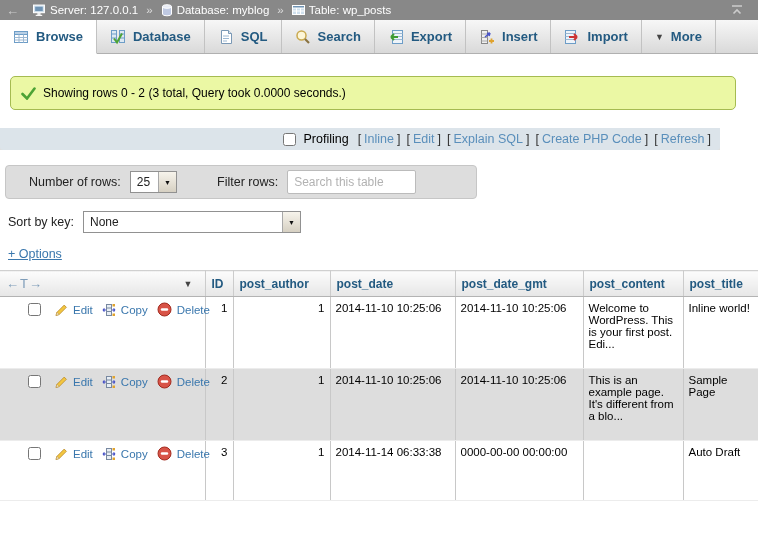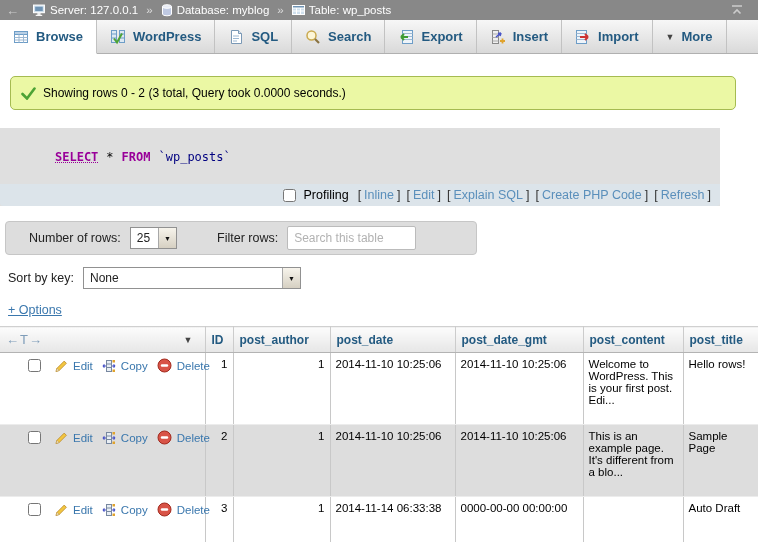--- a/index.html
+++ b/index.html
@@ -128,21 +128,21 @@
           </svg></span>
       <span>Browse</span>
     </div>
     <div class="tab">
       <span class="icon"><svg width="16" height="16" viewBox="0 0 16 16">
             <rect x="1.5" y="1.5" width="5" height="12" fill="#dce8f2" stroke="#6d9dc7"></rect>
             <rect x="9.5" y="1.5" width="5" height="12" fill="#dce8f2" stroke="#6d9dc7"></rect>
             <path d="M1.5 5h5 M9.5 5h5 M1.5 9h5 M9.5 9h5" stroke="#6d9dc7"></path>
             <path d="M4 9.5l3 4 5-9" stroke="#4ca335" stroke-width="2" fill="none"></path>
           </svg></span>
-      <span>WordPress</span>
+      <span>Database</span>
     </div>
     <div class="tab">
       <span class="icon"><svg width="16" height="16" viewBox="0 0 16 16">
             <path d="M3.5 1.5 h7 l3 3 v10 h-10 z" fill="#ffffff" stroke="#7a98b5"></path>
             <path d="M10.5 1.5 v3 h3" fill="#dce8f2" stroke="#7a98b5"></path>
             <path d="M5 7h6 M5 9.5h6 M5 12h4" stroke="#9db8d2"></path>
           </svg></span>
       <span>SQL</span>
     </div>
     <div class="tab">
@@ -186,23 +186,20 @@
   
   <div class="msg">
     <span class="icon"><svg width="15" height="13" viewBox="0 0 15 13">
           <path d="M1.5 7 l4.5 4.5 L13.5 1.5" stroke="#4ca335" stroke-width="2.6" fill="none" stroke-linecap="round"></path>
         </svg></span>
     <span>Showing rows 0 - 2 (3 total, Query took 0.0000 seconds.)</span>
   </div>
 
   
   <div class="querybox">
-    <div class="sql">
-      <span class="kw doc">SELECT</span><span class="star">*</span><span class="kw">FROM</span><span class="ident">`wp_posts`</span>
-    </div>
     <div class="toolsbar">
       <span class="profiling">
         <input type="checkbox" style="">
         <span>Profiling</span>
       </span>
       <span class="br">[</span>
         <a>Inline</a>
         <span class="br">]</span>
       <span class="br">[</span>
         <a>Edit</a>
@@ -292,21 +289,21 @@
                   <rect x="3.8" y="6.2" width="7.4" height="2.6" rx="1.2" fill="#ffffff"></rect>
                 </svg></span>
               <a>Delete</a>
           </span>
         </td>
         <td class="num">1</td>
         <td class="num">1</td>
         <td class="dt">2014-11-10 10:25:06</td>
         <td class="dt">2014-11-10 10:25:06</td>
         <td>Welcome to WordPress. This is your first post. Edi...</td>
-        <td style="border-right:none">Hello rows!</td>
+        <td style="border-right:none">Inline world!</td>
       </tr>
       <tr class="alt">
         <td>
           <span class="rowactions">
             <input type="checkbox" style="">
             <span class="icon"><svg width="14" height="14" viewBox="0 0 14 14">
                   <path d="M2 12.5 l1-3.2 7.2-7.2 2.2 2.2-7.2 7.2z" fill="#f3c63f" stroke="#b98a2f" stroke-width="0.8"></path>
                   <path d="M2 12.5 l1-3.2 2.2 2.2z" fill="#efe8d3" stroke="#b98a2f" stroke-width="0.5"></path>
                 </svg></span>
               <a>Edit</a>

